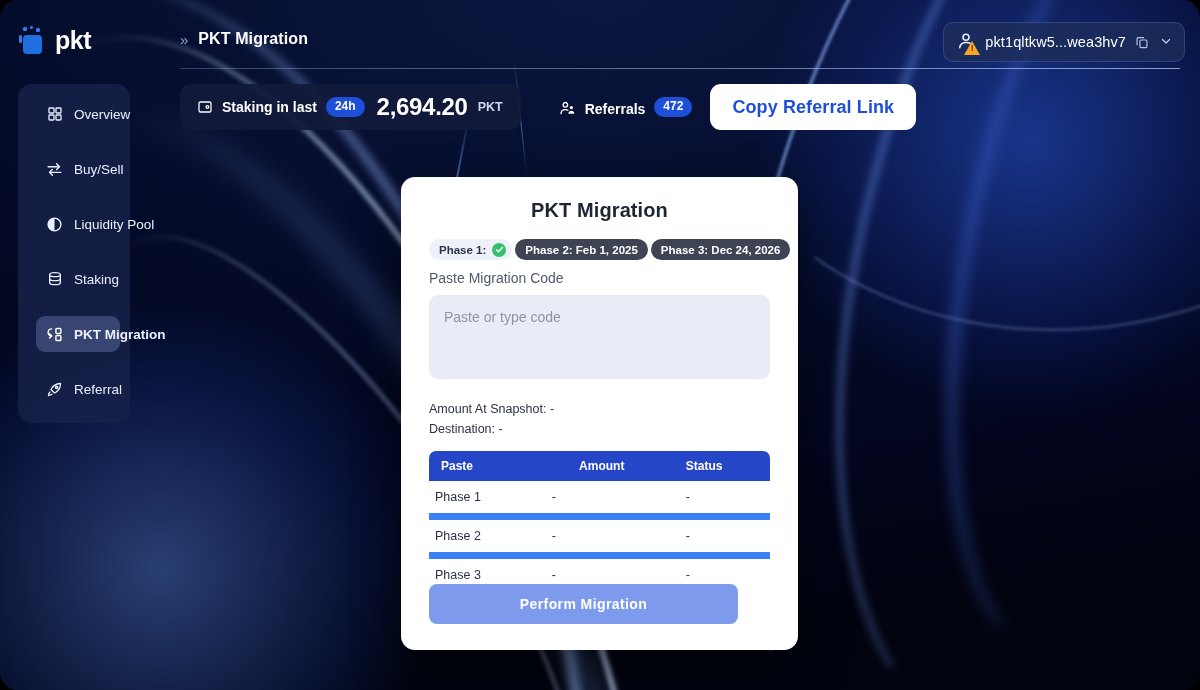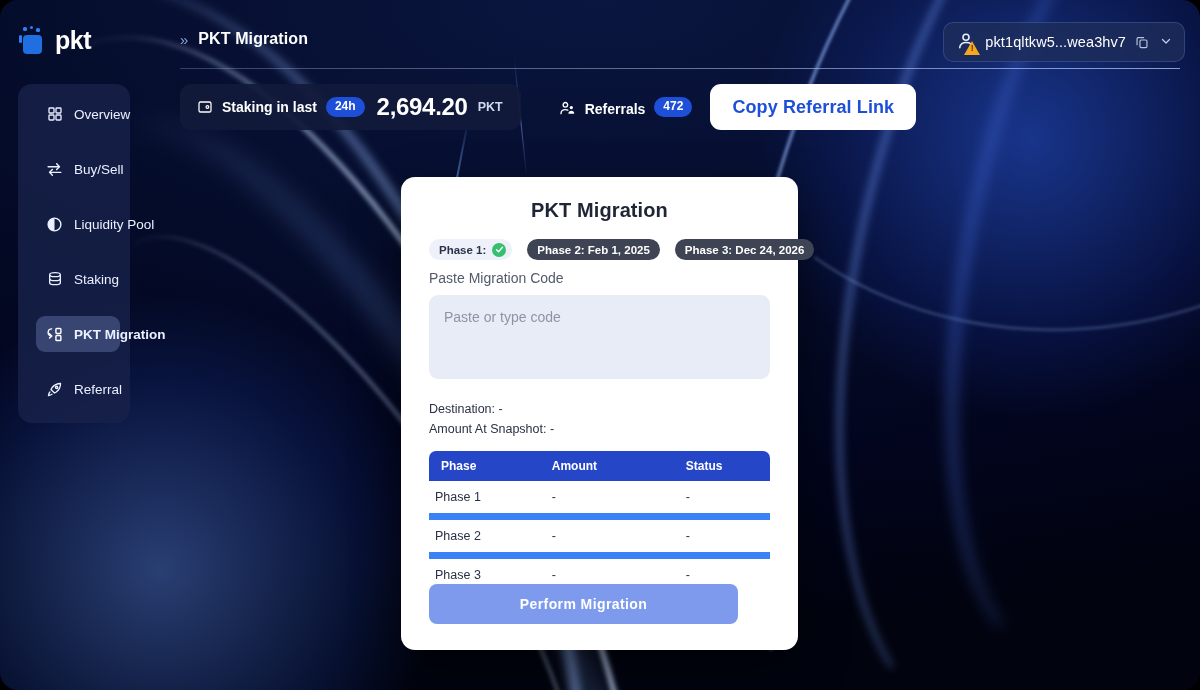--- a/index.html
+++ b/index.html
@@ -272,21 +272,21 @@
     padding: 22px 28px 0 28px;
     z-index: 6;
   }
   .card-title {
     text-align: center;
     font-size: 20px; font-weight: 600;
     color: #1e2535;
     letter-spacing: 0.1px;
   }
   .phase-row {
-    display: flex; align-items: center; gap: 15px;
+    display: flex; align-items: center; gap: 3px;
     margin-top: 17px;
   }
   .phase-chip {
     display: flex; align-items: center; gap: 6px;
     height: 21px; padding: 0 10px;
     border-radius: 999px;
     font-size: 11.5px; font-weight: 600;
     white-space: nowrap;
   }
   .phase-chip.done { background: #eef1f9; color: #2b3349; padding-right: 6px; }
@@ -327,21 +327,21 @@
     border-radius: 7px;
     overflow: hidden;
   }
   .table thead th {
     background: #2646c8;
     color: #ffffff;
     font-size: 12px; font-weight: 700;
     text-align: left;
     padding: 8px 0 8px 12px;
   }
-  .table thead th:nth-child(2) { padding-left: 36px; }
+  .table thead th:nth-child(2) { padding-left: 36px; text-align: center; }
   .table thead th:nth-child(3) { padding-left: 34px; }
   .table tbody td {
     font-size: 12.5px; color: #2a3145;
     padding: 9px 0 9px 6px;
     border-bottom: 7px solid #3b82f6;
   }
   .table tbody td:nth-child(2) { padding-left: 36px; }
   .table tbody td:nth-child(3) { padding-left: 34px; }
   .table tbody tr:last-child td { border-bottom: none; }
 
@@ -533,28 +533,28 @@
         </span>
       </span>
       <span class="phase-chip pending">Phase 2: Feb 1, 2025</span>
       <span class="phase-chip pending">Phase 3: Dec 24, 2026</span>
     </div>
 
     <div class="field-label">Paste Migration Code</div>
     <textarea class="code-area" placeholder="Paste or type code" style=""></textarea>
 
     <div class="meta-list">
+      <div class="meta-line">Amount At Snapshot: -</div>
       <div class="meta-line">Destination: -</div>
-      <div class="meta-line">Amount At Snapshot: -</div>
     </div>
 
     <table class="table">
       <thead>
         <tr>
-          <th>Phase</th>
+          <th>Paste</th>
           <th>Amount</th>
           <th>Status</th>
         </tr>
       </thead>
       <tbody>
         <tr>
           <td>Phase 1</td>
           <td>-</td>
           <td>-</td>
         </tr>

